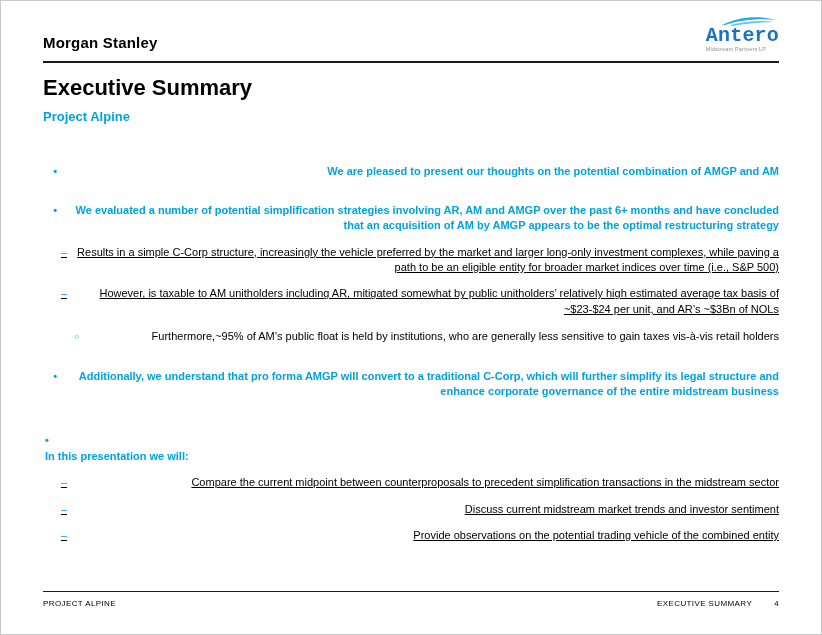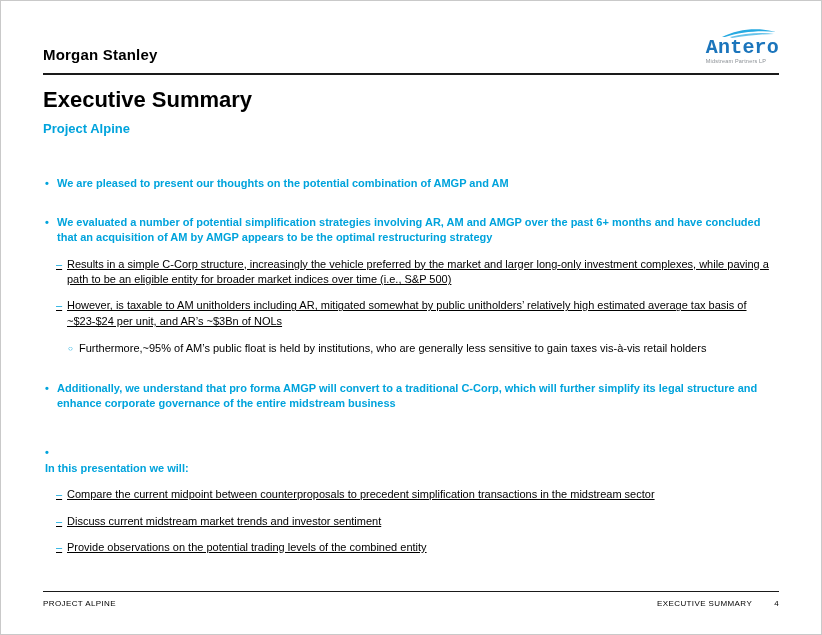--- a/index.html
+++ b/index.html
@@ -17,21 +17,21 @@
     background: #fff;
     border: 1px solid #c9c9c9;
     overflow: hidden;
   }
 
   
   .header {
     display: flex;
     justify-content: space-between;
     align-items: flex-end;
-    padding: 26px 42px 8px 42px;
+    padding: 14px 42px 8px 42px;
   }
   .ms-logo {
     font-size: 15px;
     font-weight: bold;
     letter-spacing: 0.2px;
     color: #000;
     padding-bottom: 2px;
   }
   .antero {
     text-align: left;
@@ -70,20 +70,21 @@
     font-size: 13px;
     font-weight: bold;
     color: var(--accent, #00A3DC);
   }
 
   
   .content {
     margin: 40px 42px 0 44px;
     font-size: 11px;
     line-height: 1.4;
+    text-align: right;
   }
   .bullet { display: flex; align-items: flex-start; }
   .bullet .mk {
     color: var(--accent, #00A3DC);
     flex: 0 0 12px;
   }
   .l1 { margin-top: 24px; font-weight: bold; color: var(--accent, #00A3DC); }
   .l1.first { margin-top: 0; }
   .l1.gap-xl { margin-top: 34px; flex-direction: column; }
   .l1 .mk::before { content: "\2022"; }
@@ -170,21 +171,21 @@
     <div class="bullet l2">
       <span class="mk"></span>
       <span class="tx">Compare the current midpoint between counterproposals to precedent simplification transactions in the midstream sector</span>
     </div>
     <div class="bullet l2">
       <span class="mk"></span>
       <span class="tx">Discuss current midstream market trends and investor sentiment</span>
     </div>
     <div class="bullet l2">
       <span class="mk"></span>
-      <span class="tx">Provide observations on the potential trading levels of the combined entity</span>
+      <span class="tx">Provide observations on the potential trading vehicle of the combined entity</span>
     </div>
   </div>
 
   <div class="footer">
     <hr class="footer-rule">
     <div class="footer-row">
       <span>PROJECT ALPINE</span>
       <span class="footer-right">
         <span>EXECUTIVE SUMMARY</span>
         <span>4</span>

